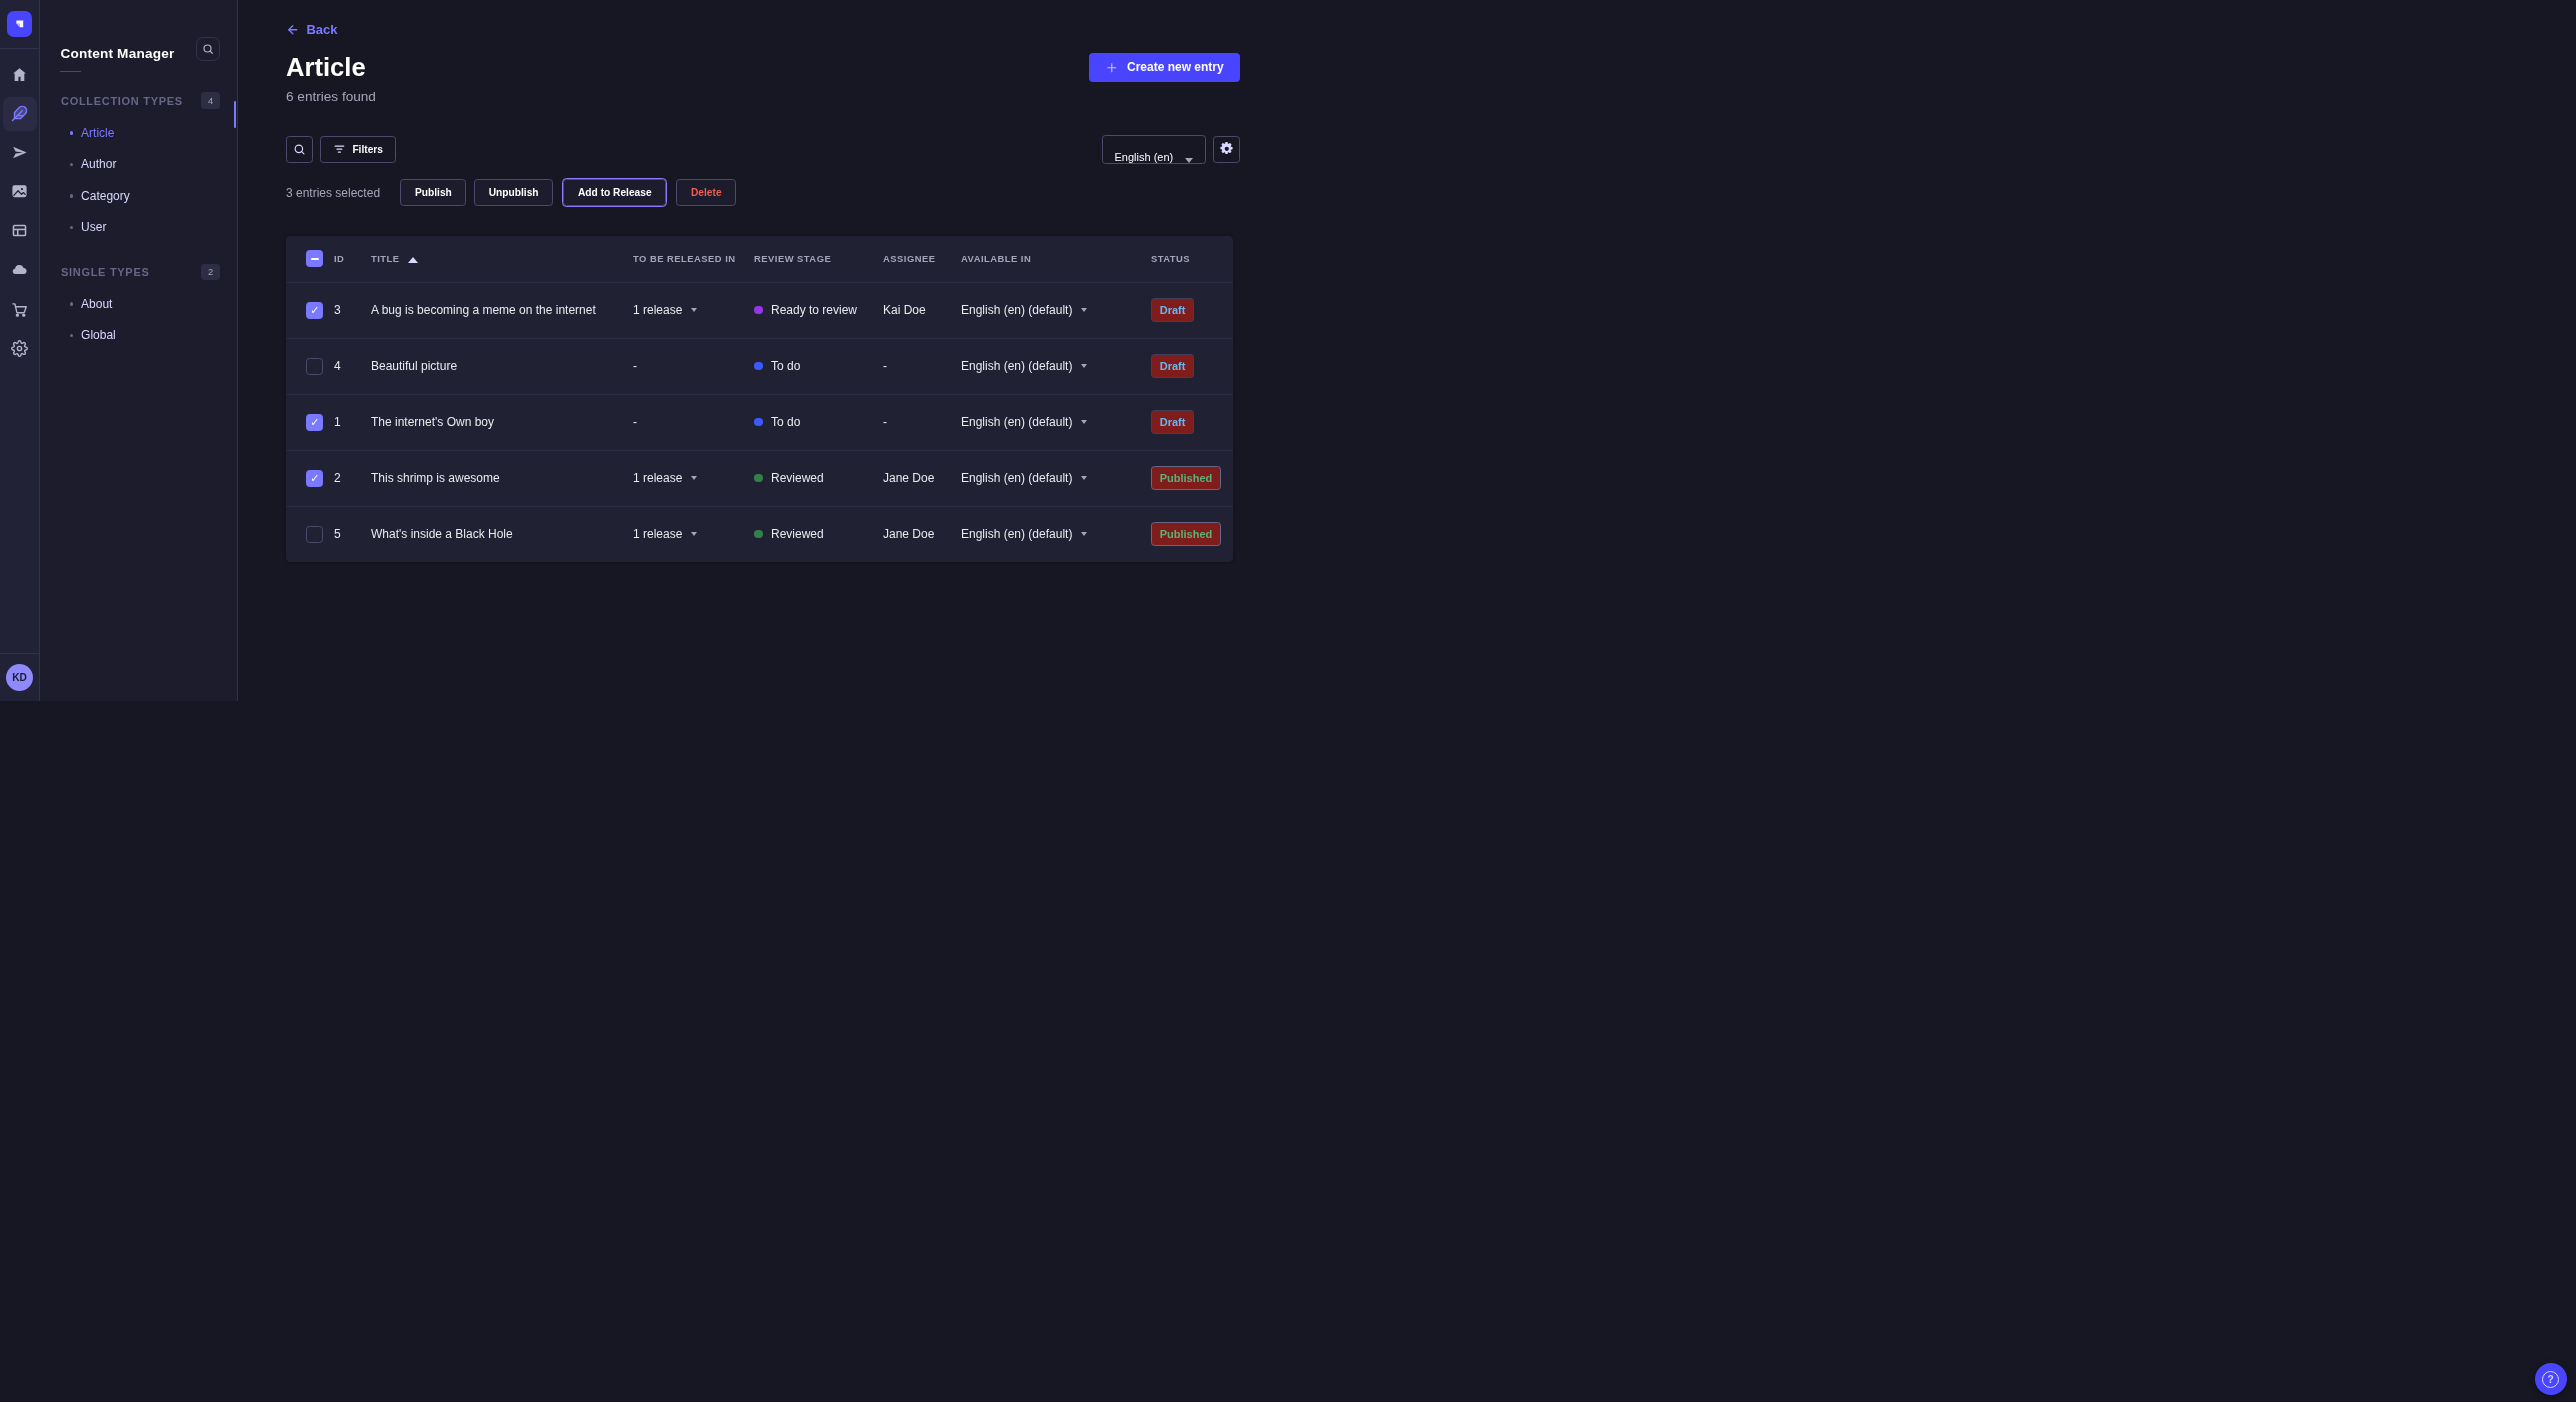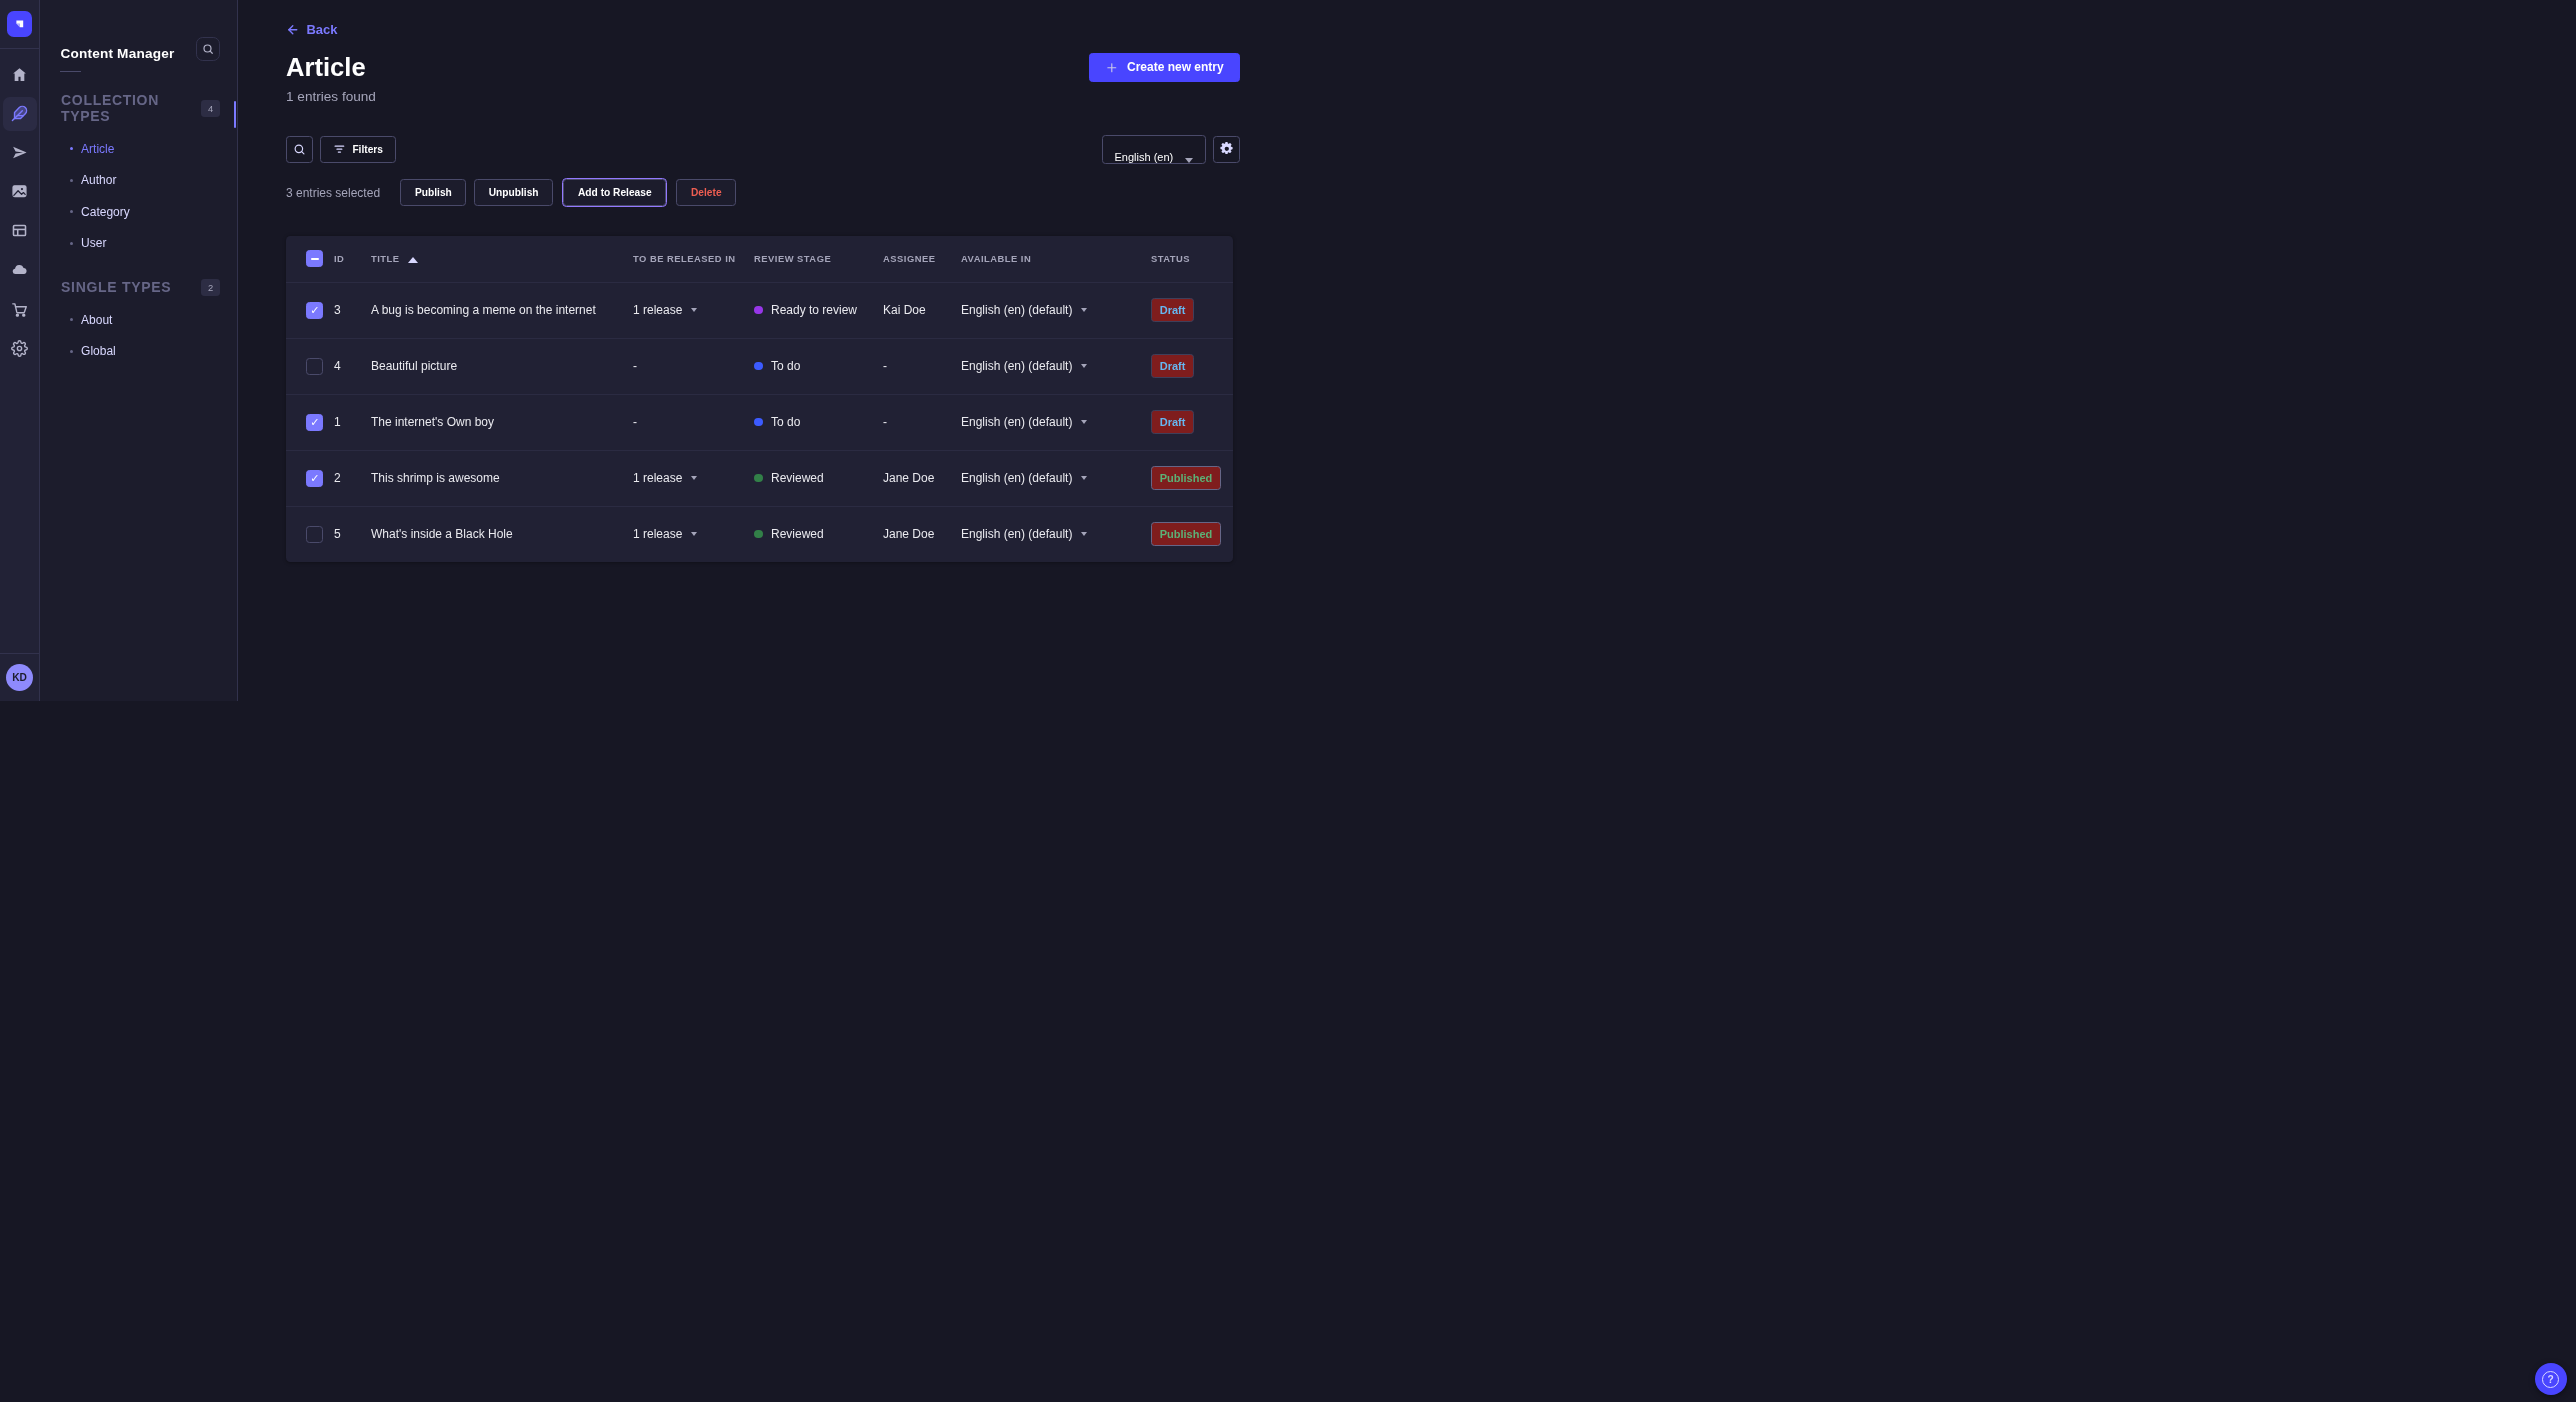--- a/index.html
+++ b/index.html
@@ -25,21 +25,21 @@
   .rail-bottom { height:48px; border-top:0.9px solid #32324d; display:flex; align-items:center; justify-content:center; }
   .avatar { width:27px; height:27px; border-radius:50%; background:#8e8afc; color:#1c1c2c; font-size:10.2px; font-weight:bold; display:flex; align-items:center; justify-content:center; cursor:pointer; }
   
   .sidebar { width:198px; background:#1c1c2c; border-right:0.9px solid #32324d; flex-shrink:0; position:relative; }
   .sidebar-head { height:61px; display:flex; align-items:flex-end; justify-content:space-between; padding:0 17px 0 20.4px; }
   .sidebar-title { font-size:13.6px; font-weight:bold; letter-spacing:0.2px; }
   .sidebar-search-btn { width:24px; height:24px; border-radius:6.8px; border:0.9px solid #32324d; background:transparent; display:flex; align-items:center; justify-content:center; cursor:pointer; }
   .sidebar-divider { width:20.4px; height:0.9px; background:#4a4a6a; margin:10.2px 0 0 20.4px; }
   .nav-section { margin-top:20.4px; }
   .section-head { display:flex; align-items:center; justify-content:space-between; padding:0 17px 0 21px; margin-bottom:8.5px; }
-  .section-label { font-size:14px; font-weight:bold; letter-spacing:0.7px; color:#666687; }
+  .section-label { font-size:11px; font-weight:bold; letter-spacing:0.7px; color:#666687; }
   .count-badge { font-size:9.4px; color:#a5a5ba; background:#2d2d44; border-radius:3.4px; padding:2.6px 6px; min-width:19px; text-align:center; }
   .nav-item { height:31.5px; display:flex; align-items:center; padding-left:30px; cursor:pointer; font-size:12px; color:#d9d8ff; position:relative; }
   .nav-item .bullet { width:3.4px; height:3.4px; border-radius:50%; background:#666687; margin-right:7.7px; flex-shrink:0; }
   .nav-item.active { color:#7b79ff; }
   .nav-item.active .bullet { background:#7b79ff; }
   .sidebar-scrollthumb { position:absolute; right:0.9px; top:101px; width:2.6px; height:27px; border-radius:1.7px; background:#7b79ff; }
   
   .main { flex:1; padding:22px 48px 0 48px; position:relative; }
   .back-link { display:inline-flex; align-items:center; gap:6.8px; color:#7b79ff; font-size:13px; font-weight:bold; cursor:pointer; text-decoration:none; }
   .title-row { display:flex; align-items:center; justify-content:space-between; margin-top:13.6px; }
@@ -222,21 +222,21 @@
   <div class="title-row">
     <h1 class="page-title">Article</h1>
     <button class="btn-primary">
       <svg width="13.6" height="13.6" viewBox="0 0 24 24" fill="none" stroke="#c9c8e8" stroke-width="2" stroke-linecap="round">
         <path d="M12 5v14"></path>
           <path d="M5 12h14"></path>
       </svg>
       <span>Create new entry</span>
     </button>
   </div>
-  <div class="page-subtitle">1 entries found</div>
+  <div class="page-subtitle">6 entries found</div>
 
   <div class="toolbar">
     <div class="toolbar-left">
       <button class="icon-btn">
         <svg width="12.8" height="12.8" viewBox="0 0 24 24" fill="none" stroke="#d9d8ff" stroke-width="2.2" stroke-linecap="round">
           <circle cx="11" cy="11" r="7"></circle>
             <path d="m20.5 20.5-4.2-4.2"></path>
         </svg>
       </button>
       <button class="btn-outline">

